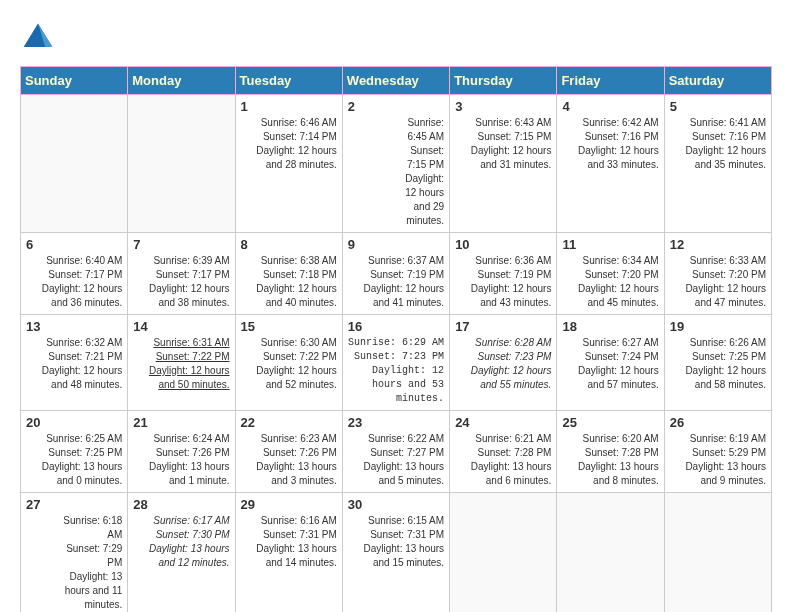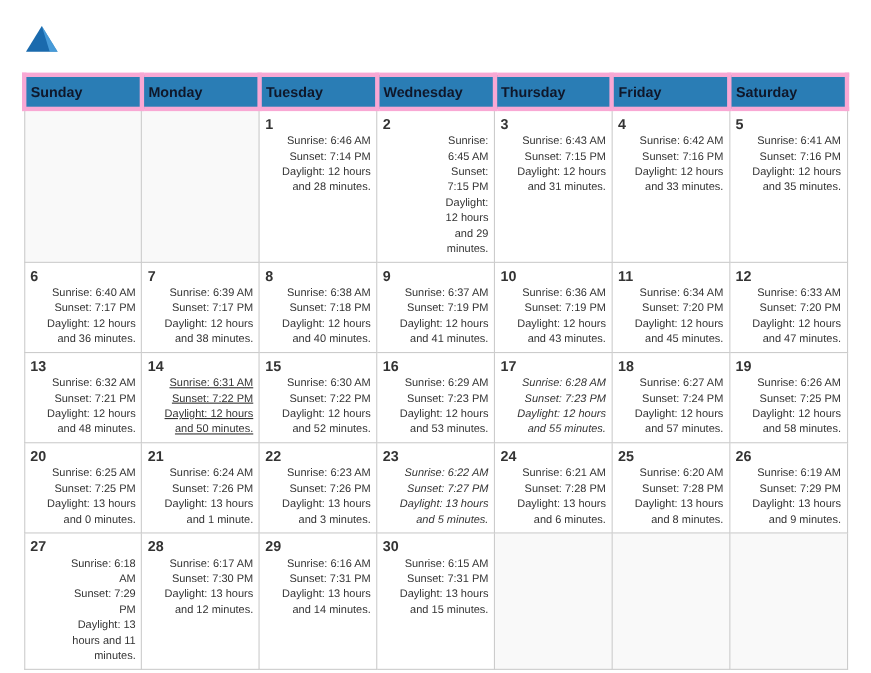--- a/index.html
+++ b/index.html
@@ -46,26 +46,26 @@
       font-size: 16px;
       color: #555;
     }
     .calendar {
       width: 100%;
       border-collapse: collapse;
       border: 1px solid #ccc;
     }
     .calendar th {
       background: #2a7db5;
-      color: #0f172a;
+      color: #fef9c3;
       font-size: 13px;
       font-weight: bold;
       padding: 6px 4px;
       text-align: left;
-      border: 4px solid #f9a8d4;
+      border: 1px solid #f9a8d4;
     }
     .calendar td {
       border: 1px solid #ccc;
       vertical-align: top;
       padding: 4px 5px;
       width: 107px;
       min-height: 80px;
       font-size: 10.5px;
       color: #333;
       background: #fff;
@@ -211,21 +211,21 @@
 Daylight: 12 hours and 50 minutes.</div>
         </td>
         <td>
           <span class="day-num">15</span>
           <div class="day-info" style="white-space: pre-line;">Sunrise: 6:30 AM
 Sunset: 7:22 PM
 Daylight: 12 hours and 52 minutes.</div>
         </td>
         <td>
           <span class="day-num">16</span>
-          <div class="day-info" style="white-space: pre-line;">Sunrise: 6:29 AM
+          <div class="day-info" style="white-space: pre-line; font-family: Liberation Mono, monospace;">Sunrise: 6:29 AM
 Sunset: 7:23 PM
 Daylight: 12 hours and 53 minutes.</div>
         </td>
         <td>
           <span class="day-num">17</span>
           <div class="day-info" style="white-space: pre-line; font-style: italic;">Sunrise: 6:28 AM
 Sunset: 7:23 PM
 Daylight: 12 hours and 55 minutes.</div>
         </td>
         <td>
@@ -255,53 +255,53 @@
 Daylight: 13 hours and 1 minute.</div>
         </td>
         <td>
           <span class="day-num">22</span>
           <div class="day-info" style="white-space: pre-line;">Sunrise: 6:23 AM
 Sunset: 7:26 PM
 Daylight: 13 hours and 3 minutes.</div>
         </td>
         <td>
           <span class="day-num">23</span>
-          <div class="day-info" style="white-space: pre-line; font-style: italic;">Sunrise: 6:22 AM
+          <div class="day-info" style="white-space: pre-line;">Sunrise: 6:22 AM
 Sunset: 7:27 PM
 Daylight: 13 hours and 5 minutes.</div>
         </td>
         <td>
           <span class="day-num">24</span>
           <div class="day-info" style="white-space: pre-line;">Sunrise: 6:21 AM
 Sunset: 7:28 PM
 Daylight: 13 hours and 6 minutes.</div>
         </td>
         <td>
           <span class="day-num">25</span>
           <div class="day-info" style="white-space: pre-line;">Sunrise: 6:20 AM
 Sunset: 7:28 PM
 Daylight: 13 hours and 8 minutes.</div>
         </td>
         <td>
           <span class="day-num">26</span>
           <div class="day-info" style="white-space: pre-line;">Sunrise: 6:19 AM
-Sunset: 7:29 PM
+Sunset: 5:29 PM
 Daylight: 13 hours and 9 minutes.</div>
         </td>
       </tr>
       <tr>
         <td>
           <span class="day-num">27</span>
           <div class="day-info" style="white-space: pre-line; margin-left: 35px;">Sunrise: 6:18 AM
 Sunset: 7:29 PM
 Daylight: 13 hours and 11 minutes.</div>
         </td>
         <td>
           <span class="day-num">28</span>
-          <div class="day-info" style="white-space: pre-line;">Sunrise: 6:17 AM
+          <div class="day-info" style="white-space: pre-line; font-style: italic;">Sunrise: 6:17 AM
 Sunset: 7:30 PM
 Daylight: 13 hours and 12 minutes.</div>
         </td>
         <td>
           <span class="day-num">29</span>
           <div class="day-info" style="white-space: pre-line;">Sunrise: 6:16 AM
 Sunset: 7:31 PM
 Daylight: 13 hours and 14 minutes.</div>
         </td>
         <td>

